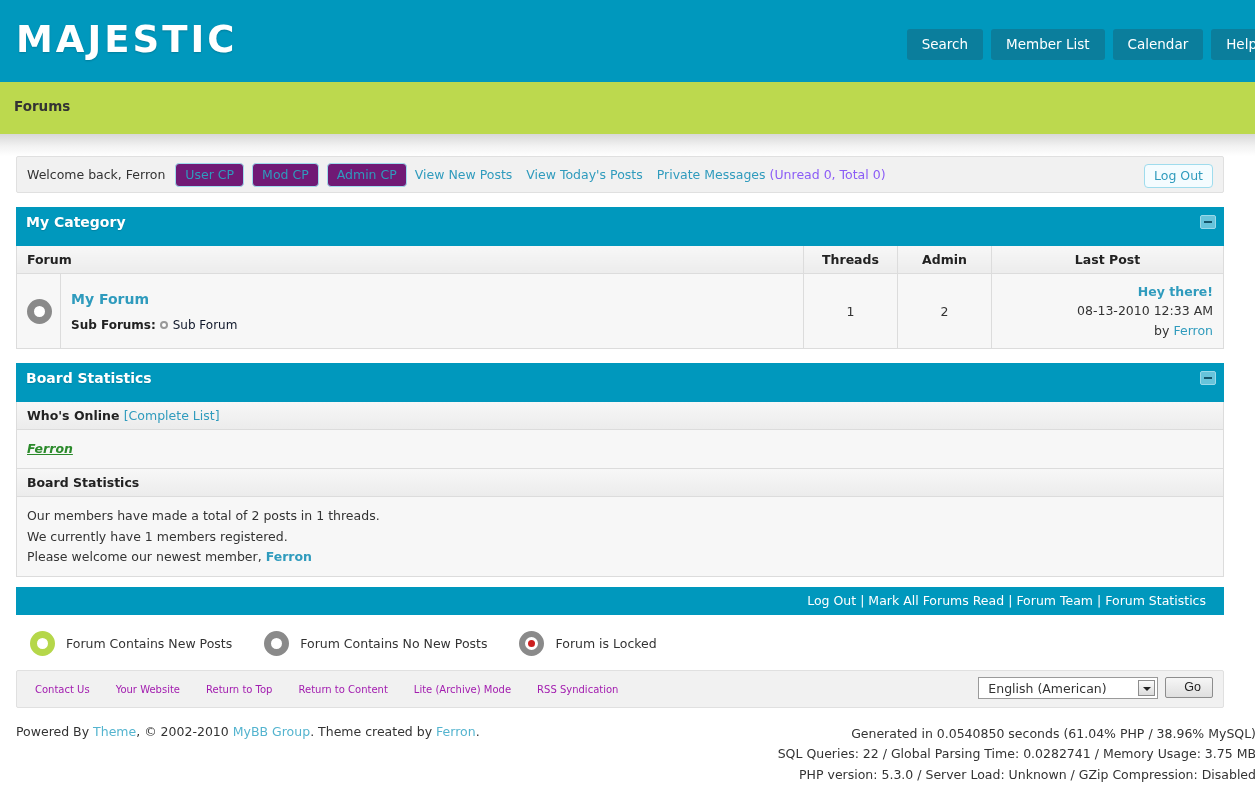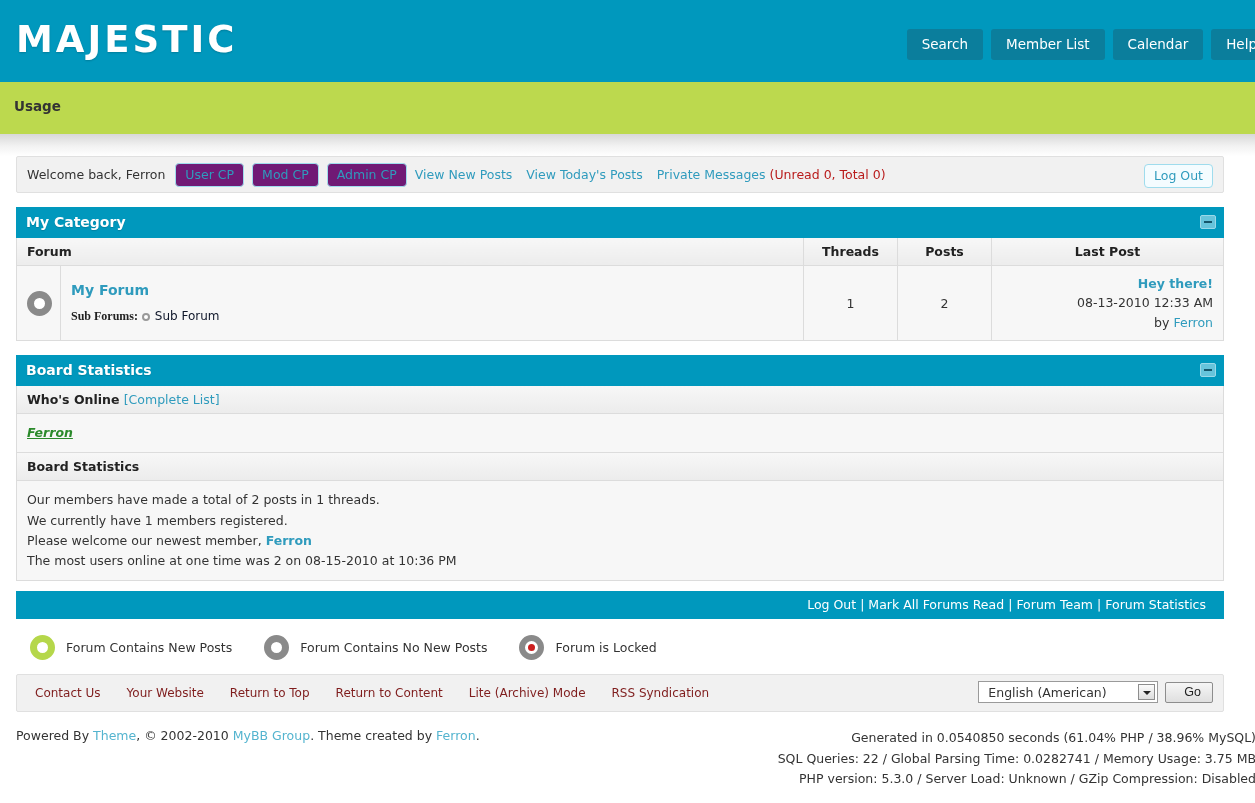--- a/index.html
+++ b/index.html
@@ -108,42 +108,42 @@
     font-size: 12.5px;
     margin-right: 8px;
   }
   .wlink {
     color: #2f9bbd;
     text-decoration: none;
     font-size: 12.5px;
     margin-right: 14px;
   }
   .wlink.tight { margin-right: 4px; }
-  .wplain { color: #b91c1c; font-size: 12.5px; }
+  .wplain { color: #8b5cf6; font-size: 12.5px; }
   .logout-btn {
     position: absolute;
     right: 10px;
     top: 7px;
     border: 1px solid #9fdced;
     background: #f4fcff;
     color: #2f9bbd;
     border-radius: 4px;
     padding: 3px 9px 4px 9px;
     text-decoration: none;
     font-size: 12.5px;
   }
 
   
   .block { margin-top: 14px; }
   .cathead {
     background: #0098bd;
     color: #ffffff;
     font-size: 14px;
     font-weight: bold;
-    padding: 7px 10px 8px 10px;
+    padding: 7px 10px 16px 10px;
     position: relative;
     text-shadow: 0 1px 1px rgba(0,0,0,0.15);
   }
   .collapse {
     position: absolute;
     right: 8px;
     top: 8px;
     width: 16px;
     height: 14px;
     background: #67c4db;
@@ -190,21 +190,21 @@
   td.numcell  { text-align: center; font-size: 13px; color: #333; }
   td.lastcell { text-align: right; line-height: 1.55; color: #333; }
 
   .forumlink {
     color: #2f9bbd;
     font-weight: bold;
     font-size: 14px;
     text-decoration: none;
   }
   .subline { margin-top: 11px; font-size: 12px; color: #333; }
-  .subline b { color: #222; font-family: Liberation Serif, serif; }
+  .subline b { color: #222; }
   .sublink { color: #0f172a; text-decoration: none; margin-left: 3px; }
 
   
   .ring {
     display: inline-block;
     width: 25px; height: 25px;
     border-radius: 50%;
     box-sizing: border-box;
     border: 7px solid #8a8a8a;
     background: #ffffff;
@@ -282,31 +282,31 @@
     background: #f1f1f1;
     border: 1px solid #e0e0e0;
     border-radius: 2px;
     height: 36px;
     display: flex;
     align-items: center;
     padding: 0 18px;
     position: relative;
   }
   .footlinks a {
-    color: #7f1d1d;
+    color: #a21caf;
     text-decoration: none;
-    font-size: 12px;
+    font-size: 10px;
     margin-right: 26px;
   }
   .langbox {
     position: absolute;
     right: 10px;
     top: 6px;
     display: flex;
-    align-items: flex-end;
+    align-items: flex-start;
     gap: 7px;
   }
   .selectbox {
     width: 180px;
     height: 22px;
     border: 1px solid #9a9a9a;
     background: #ffffff;
     font-size: 12.5px;
     color: #333;
     display: flex;
@@ -367,21 +367,21 @@
     <div class="logo">MAJESTIC</div>
     <div class="topnav">
       <a href="#">Search</a>
       <a href="#">Member List</a>
       <a href="#">Calendar</a>
       <a href="#">Help</a>
     </div>
   </div>
 
   <div class="greenbar">
-    <div class="crumb">Usage</div>
+    <div class="crumb">Forums</div>
   </div>
   <div class="fadeline"></div>
 
   <div class="wrap">
 
     <div class="welcome">
       <span class="wtext">Welcome back, Ferron</span>
       <a href="#" class="cpbtn">User CP</a>
       <a href="#" class="cpbtn">Mod CP</a>
       <a href="#" class="cpbtn">Admin CP</a>
@@ -402,21 +402,21 @@
           <col style="width:44px">
           <col>
           <col style="width:94px">
           <col style="width:94px">
           <col style="width:232px">
         </colgroup>
         <thead>
           <tr>
             <th class="left" colspan="2">Forum</th>
             <th>Threads</th>
-            <th>Posts</th>
+            <th>Admin</th>
             <th>Last Post</th>
           </tr>
         </thead>
         <tbody>
           <tr>
             <td class="iconcell">
               <span class="ring"></span>
             </td>
             <td>
               <a href="#" class="forumlink">My Forum</a>
@@ -453,21 +453,20 @@
       </div>
 
       <div class="subhead">Board Statistics</div>
       <div class="statbody">
         <div>Our members have made a total of 2 posts in 1 threads.</div>
         <div>We currently have 1 members registered.</div>
         <div>
           <span>Please welcome our newest member,</span>
           <a href="#" class="member-name">Ferron</a>
         </div>
-        <div>The most users online at one time was 2 on 08-15-2010 at 10:36 PM</div>
       </div>
     </div>
 
     <div class="actionbar">
       <a href="#">Log Out</a><span class="sep">|</span><a href="#">Mark All Forums Read</a><span class="sep">|</span><a href="#">Forum Team</a><span class="sep">|</span><a href="#">Forum Statistics</a>
     </div>
 
     <div class="legend">
       <div class="item">
         <span class="ring green"></span>

